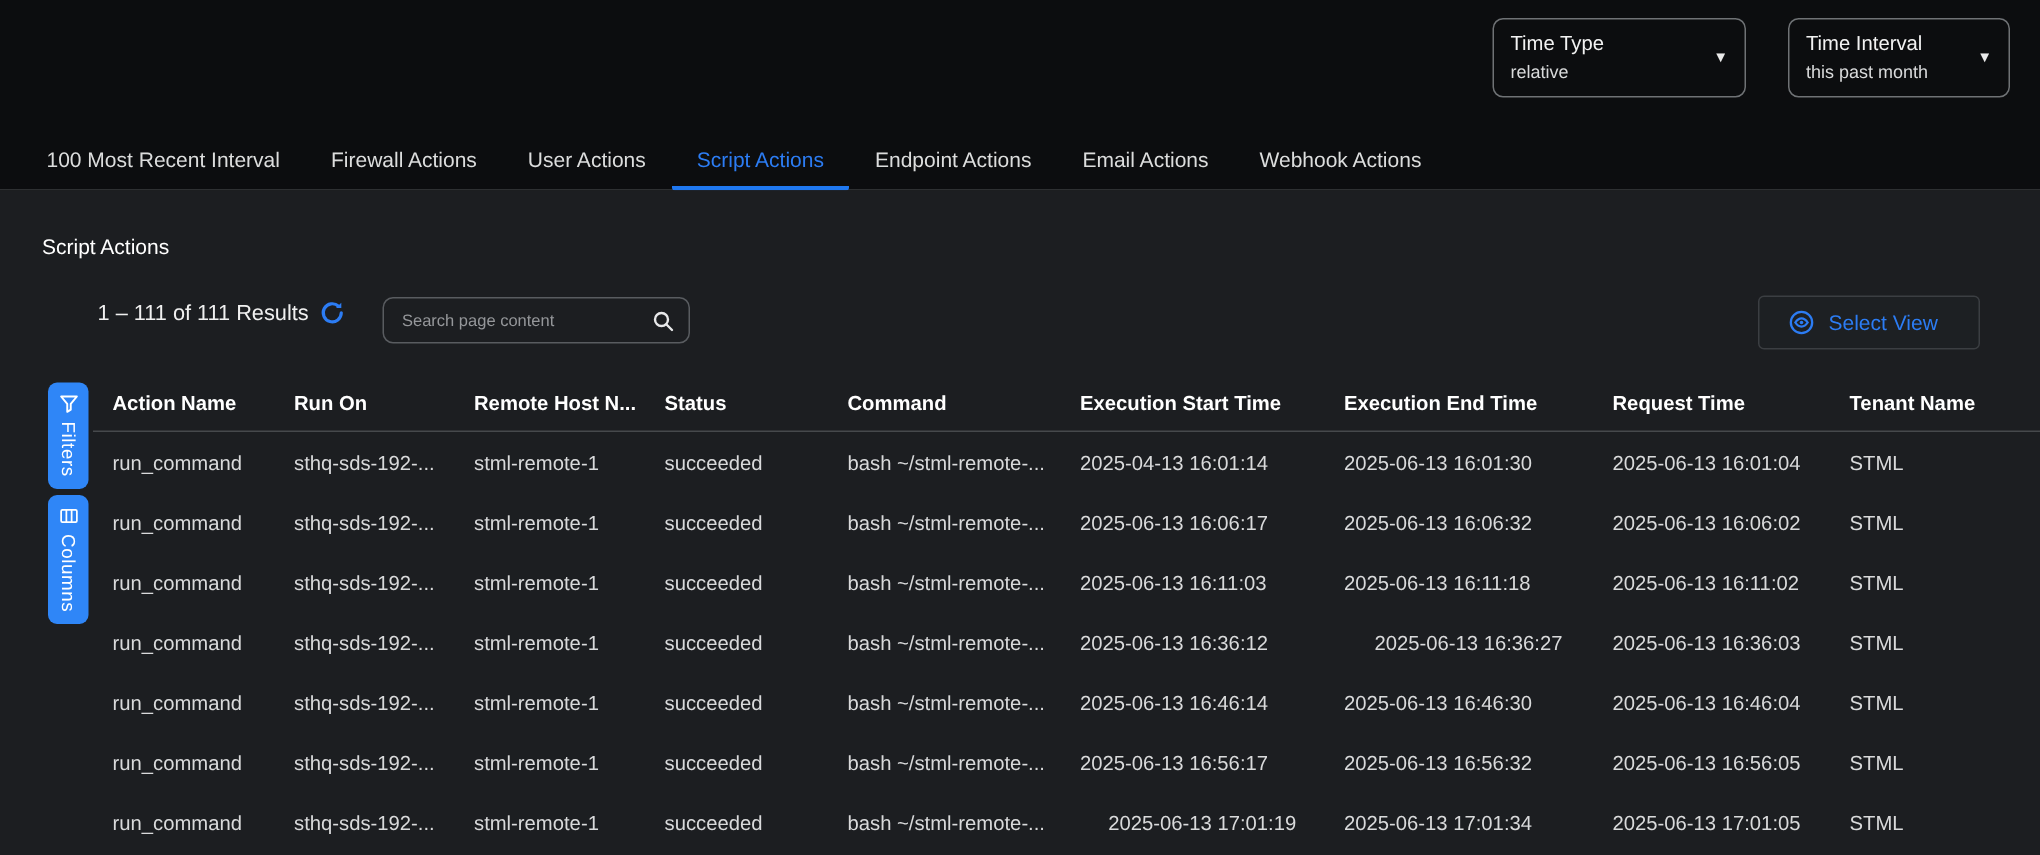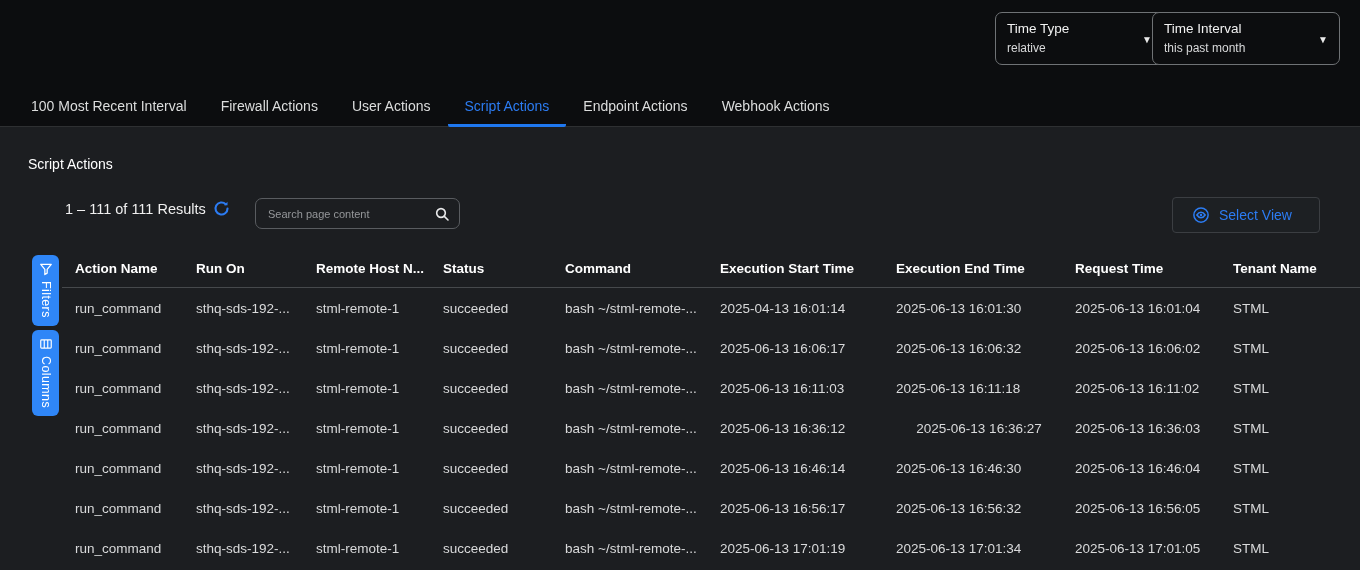--- a/index.html
+++ b/index.html
@@ -9,21 +9,21 @@
     font-family:"Liberation Sans", sans-serif;
   }
   
   .topbar{position:absolute;top:0;left:0;width:1360px;height:88px;background:#0c0d0f;}
   .dropdown{
     position:absolute;top:12px;height:53px;box-sizing:border-box;
     border:1px solid #6f7275;border-radius:7px;background:#0c0d0f;
     padding:7px 28px 7px 11px;cursor:pointer;
   }
   .dd-type{right:196px;width:169px;}
-  .dd-interval{right:20px;width:188px;}
+  .dd-interval{right:20px;width:148px;}
   .dd-label{font-size:13.5px;color:#f2f2f2;line-height:17px;}
   .dd-value{font-size:12px;color:#d9dadb;line-height:15px;margin-top:4px;}
   .dd-caret{position:absolute;right:11px;top:50%;transform:translateY(-50%);
     font-size:10px;color:#eaeaea;}
   
   .tabbar{
     position:absolute;top:88px;left:0;width:1360px;height:39px;box-sizing:border-box;
     display:flex;align-items:stretch;padding:0 14px;
     border-bottom:1px solid #2e3032;background:#0c0d0f;
   }
@@ -96,20 +96,21 @@
     <div class="dd-caret">▼</div>
   </div>
 </div>
 
 <nav class="tabbar" id="tabbar">
     <div class="tab">100 Most Recent Interval</div>
     <div class="tab">Firewall Actions</div>
     <div class="tab">User Actions</div>
     <div class="tab active">Script Actions</div>
     <div class="tab">Endpoint Actions</div>
+    <div class="tab">Email Actions</div>
     <div class="tab">Webhook Actions</div>
   </nav>
 
 <main class="content">
   <div class="panel-title">Script Actions</div>
 
   <div class="results">1 – 111 of 111 Results</div>
 
   <div class="refresh">
     <svg width="17" height="17" viewBox="0 0 24 24" fill="none" stroke="#2c7cf3" stroke-width="3" stroke-linecap="round" stroke-linejoin="round">
@@ -230,20 +231,20 @@
           <div class="td" style="width: 179px;">2025-06-13 16:56:32</div>
           <div class="td" style="width: 158px;">2025-06-13 16:56:05</div>
           <div class="td" style="width: 120px;">STML</div>
         </div>
         <div class="tr">
           <div class="td" style="width: 121px;">run_command</div>
           <div class="td" style="width: 120px;">sthq-sds-192-...</div>
           <div class="td" style="width: 127px;">stml-remote-1</div>
           <div class="td" style="width: 122px;">succeeded</div>
           <div class="td" style="width: 155px;">bash ~/stml-remote-...</div>
-          <div class="td" style="width: 176px;">2025-06-13 17:01:19</div>
+          <div class="td" style="width: 176px; text-align: center;">2025-06-13 17:01:19</div>
           <div class="td" style="width: 179px;">2025-06-13 17:01:34</div>
           <div class="td" style="width: 158px;">2025-06-13 17:01:05</div>
           <div class="td" style="width: 120px;">STML</div>
         </div>
       </div>
   </div>
 </main>
 
 </body></html>

